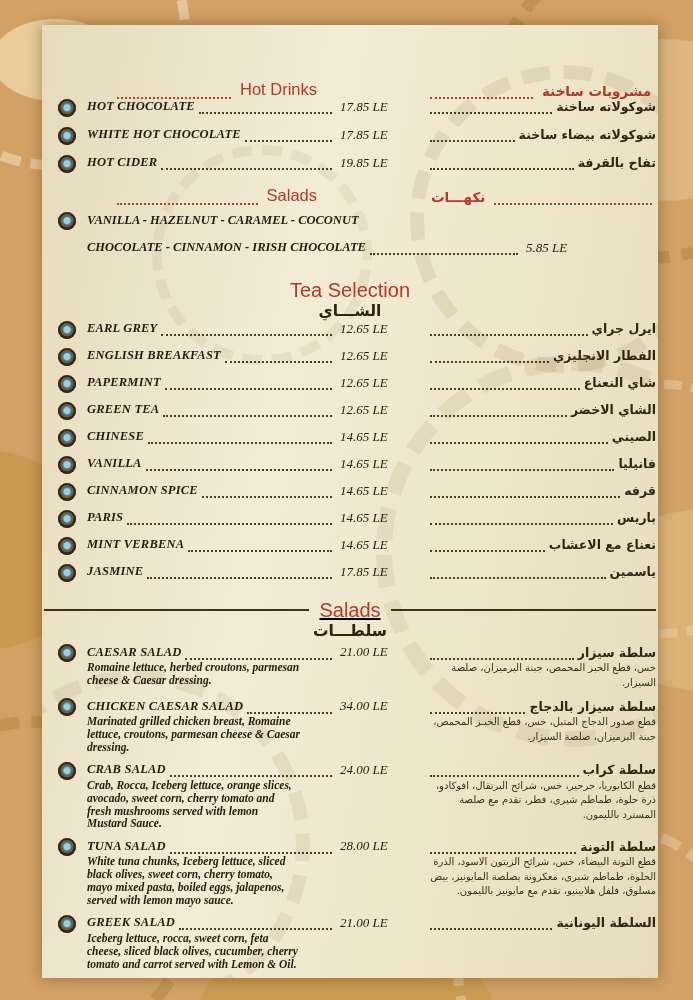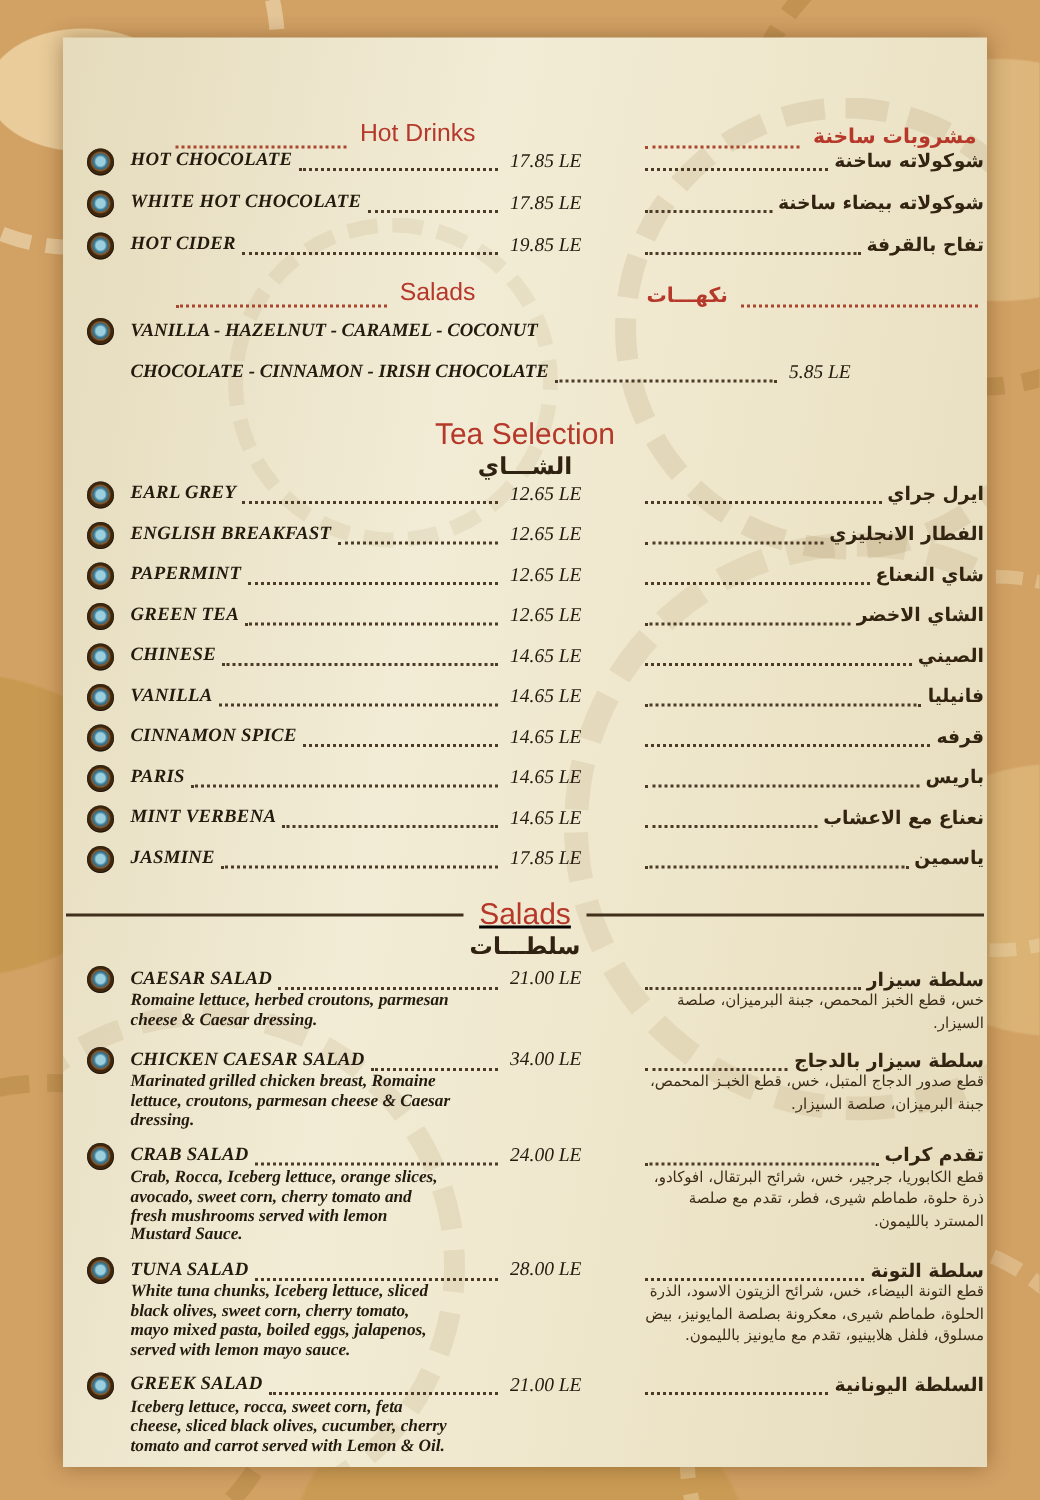--- a/index.html
+++ b/index.html
@@ -313,21 +313,21 @@
           <div class="sen">
             <div class="senline">
               <span class="en">CRAB SALAD</span>
               <span class="lead"></span>
             </div>
             <div class="desc-en">Crab, Rocca, Iceberg lettuce, orange slices, avocado, sweet corn, cherry tomato and fresh mushrooms served with lemon Mustard Sauce.</div>
           </div>
           <span class="price sprice">24.00 LE</span>
           <div class="sar">
             <div class="arcell sarline">
-              <span class="ar">تقدم كراب</span>
+              <span class="ar">سلطة كراب</span>
               <span class="lead"></span>
             </div>
             <div class="desc-ar">قطع الكابوريا، جرجير، خس، شرائح البرتقال، افوكادو، ذرة حلوة، طماطم شيرى، فطر، تقدم مع صلصة المسترد بالليمون.</div>
           </div>
         </div>
         <div class="srow">
           <span class="badge"></span>
           <div class="sen">
             <div class="senline">
               <span class="en">TUNA SALAD</span>

